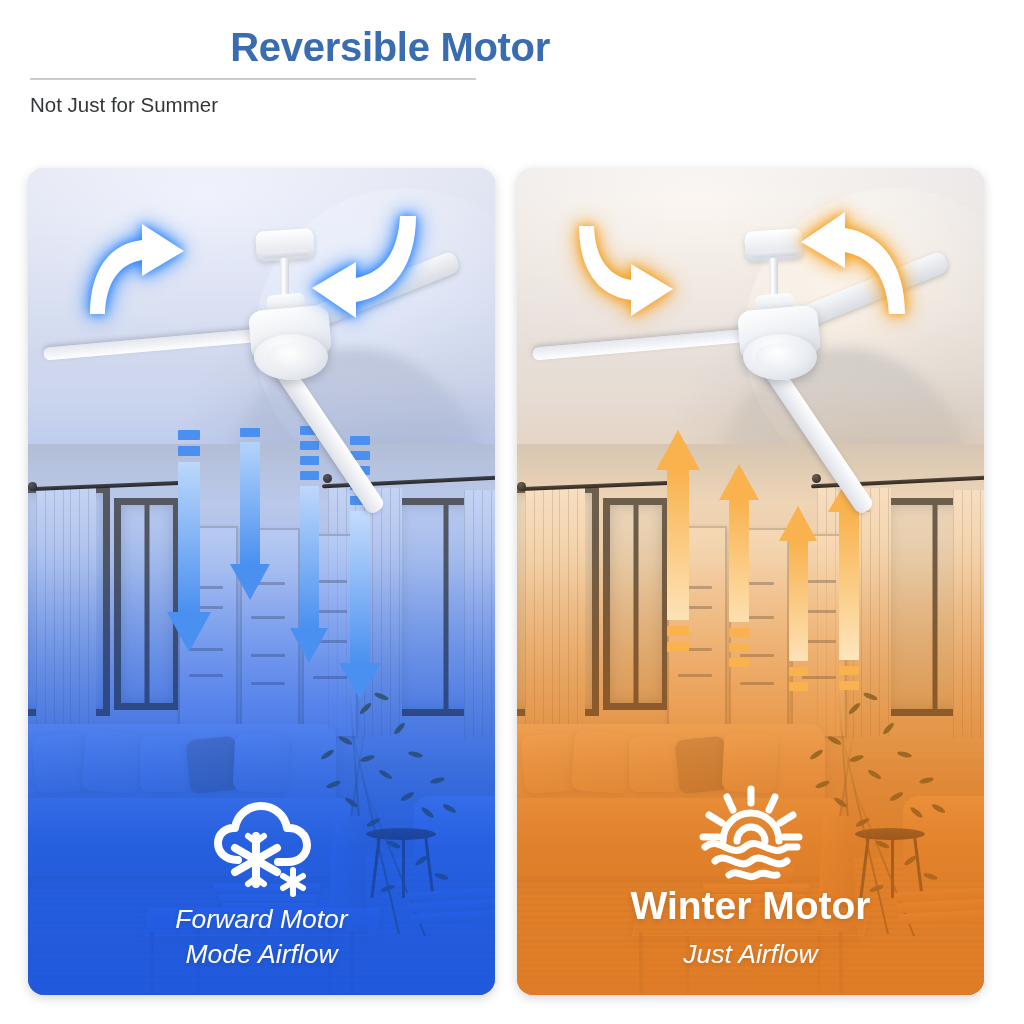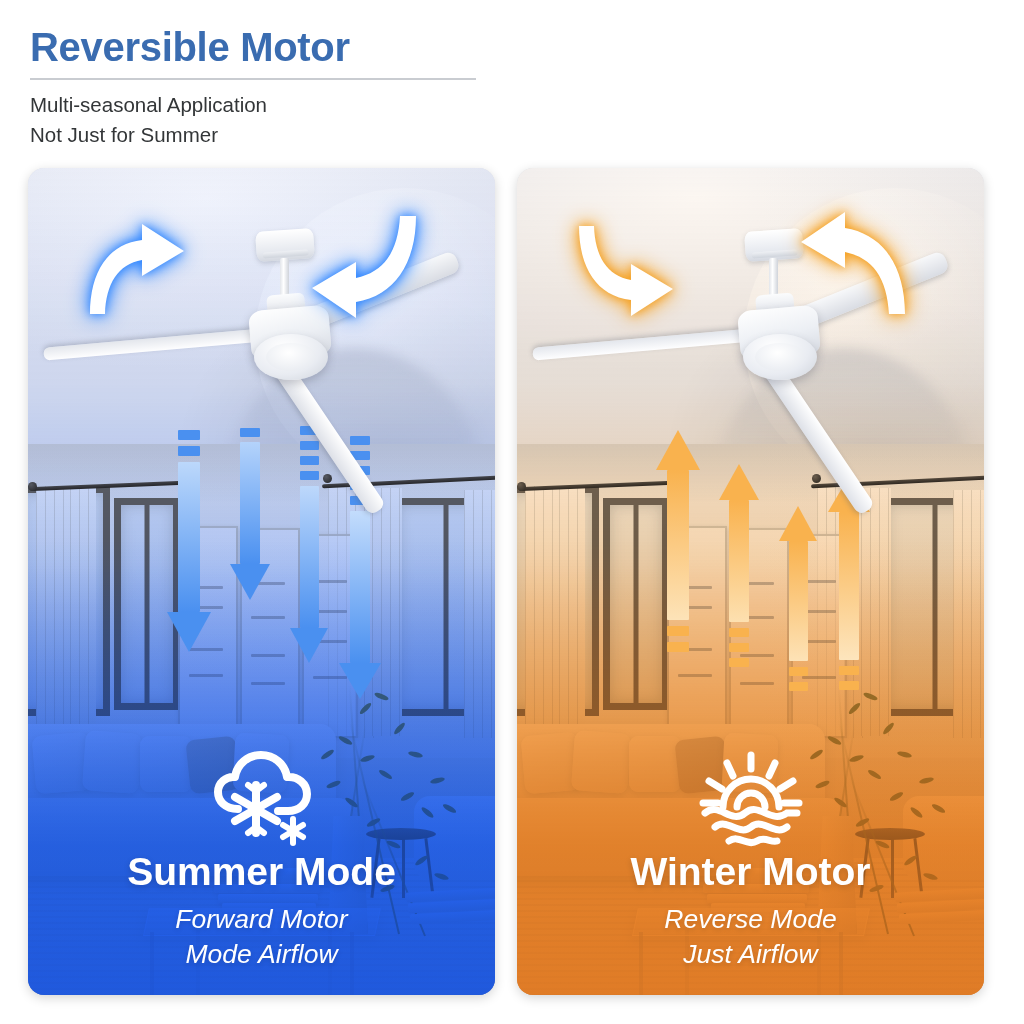--- a/index.html
+++ b/index.html
@@ -12,21 +12,21 @@
   #root {
     position: relative;
     width: 1024px; height: 1024px;
     background: #ffffff;
   }
 
   
   .header { position: absolute; left: 30px; top: 26px; width: 520px; }
   .title {
     font-size: 40px; font-weight: bold; letter-spacing: -0.3px;
-    color: #3a6cb0; line-height: 1.08; margin: 0;
+    color: #3a6cb0; line-height: 1.08; margin: 0; text-align: right;
   }
   .title-rule {
     margin-top: 9px; width: 446px; height: 2px;
     background: #c9ccd1;
   }
   .subtitle {
     margin-top: 10px; font-size: 20.5px; color: #333638;
     line-height: 1.43; font-weight: normal;
   }
 
@@ -375,21 +375,20 @@
 </style>
 </head>
 <body>
 
 <div id="root">
 
   <div class="header">
     <div class="title">Reversible Motor</div>
     <div class="title-rule"></div>
     <div class="subtitle">
-      <div>Multi-seasonal Application</div>
       <div>Not Just for Summer</div>
     </div>
   </div>
 
   <div class="panels">
 
     <div class="panel left">
       <div class="scene">
 
         <div class="room">
@@ -577,21 +576,20 @@
                 <line x1="48" y1="76" x2="40" y2="82"></line>
                   <line x1="48" y1="76" x2="56" y2="82"></line>
               </g>
               <g stroke="#ffffff" stroke-width="6" stroke-linecap="round">
                 <line x1="85" y1="68" x2="85" y2="92"></line>
                 <line x1="75" y1="74" x2="95" y2="86"></line>
                 <line x1="95" y1="74" x2="75" y2="86"></line>
               </g>
             </svg>
           </div>
-          <div class="mode-title">Summer Mode</div>
           <div class="mode-sub">
             <div>Forward Motor</div>
             <div>Mode Airflow</div>
           </div>
         </div>
 
       </div>
     </div>
 
     <div class="panel right">
@@ -779,21 +777,20 @@
               <path d="M40 56 A14 14 0 0 1 68 56" fill="none" stroke="#ffffff" stroke-width="7" stroke-linecap="round"></path>
               <g fill="none" stroke="#ffffff" stroke-width="7" stroke-linecap="round">
                 <path d="M8 62 C22 50 34 74 48 62 C62 50 74 74 90 62 L100 62"></path>
                 <path d="M18 76 C30 66 42 86 54 76 C66 66 78 86 90 76"></path>
                 <path d="M32 90 C42 83 50 96 60 90 C68 85 74 92 80 90"></path>
               </g>
             </svg>
           </div>
           <div class="mode-title">Winter Motor</div>
           <div class="mode-sub">
-            <div>Reverse Mode</div>
             <div>Just Airflow</div>
           </div>
         </div>
 
       </div>
     </div>
 
   </div>
 </div>
 

